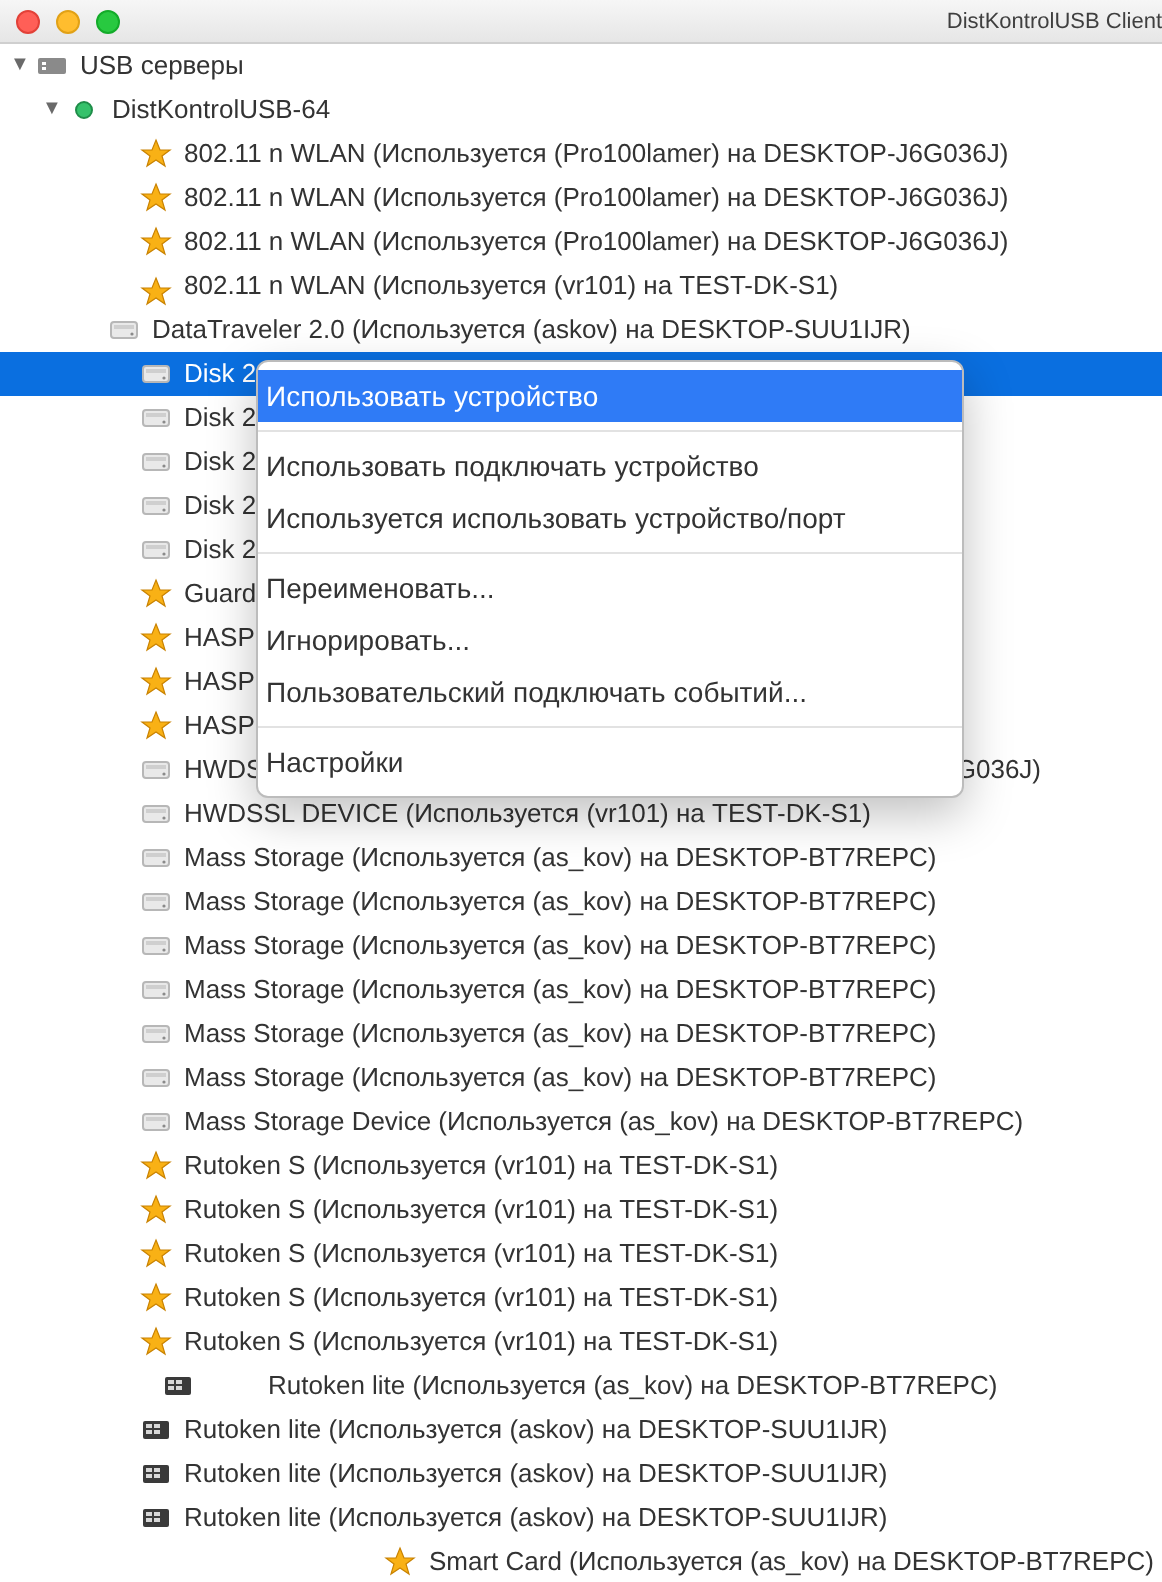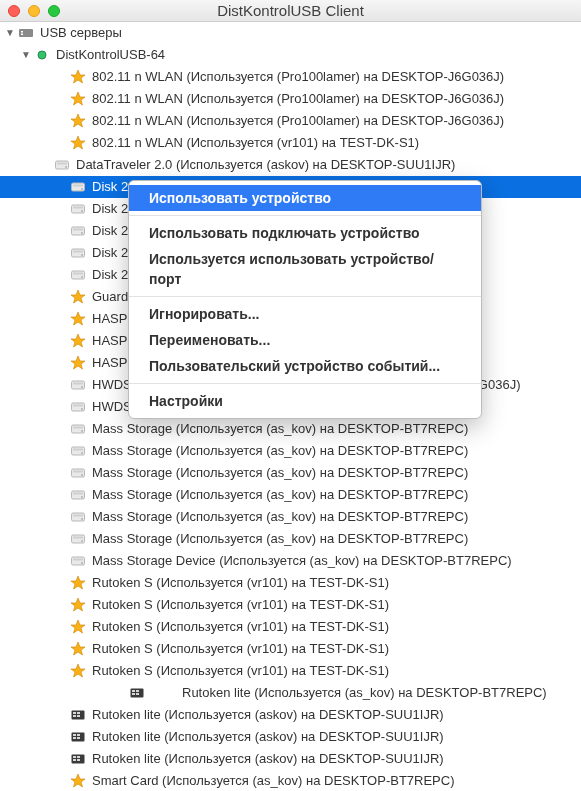--- a/index.html
+++ b/index.html
@@ -25,22 +25,22 @@
     padding: 0 8px;
     position: relative;
   }
   .traffic { display: flex; gap: 8px; }
   .tl-btn { width: 12px; height: 12px; border-radius: 50%; }
   .tl-close { background: #ff5f57; border: 1px solid #e24138; }
   .tl-min   { background: #ffbd2e; border: 1px solid #e1a116; }
   .tl-max   { background: #28c940; border: 1px solid #13ab29; }
   .title {
     position: absolute; left: 0; right: 0;
-    text-align: center;
-    font-size: 15px;
+    text-align: right;
+    font-size: 11px;
     color: #3f3f3f;
     pointer-events: none;
   }
 
   
   .tree {
     background: #fff;
     height: calc(100% - 22px);
     overflow: hidden;
     font-size: 13px;
@@ -77,24 +77,23 @@
     top: 180px;
     width: 354px;
     background: #fff;
     border: 1px solid #bcbcbc;
     border-radius: 6px;
     box-shadow: 0 8px 24px rgba(0,0,0,0.25);
     padding: 4px 0;
     font-size: 14px;
   }
   .menu-item {
-    padding: 3px 20px;
+    padding: 3px 4px;
     color: #333;
     line-height: 20px;
-    font-weight: bold;
   }
   .menu-item.hl { background: #2f7bf6; color: #fff; }
   .menu-sep { height: 1px; background: #e2e2e2; margin: 4px 0; }
 </style>
 </head>
 <body>
 
 <svg width="0" height="0" style="position:absolute">
   <defs>
     <g id="ic-usb">
@@ -171,21 +170,21 @@
     </div>
     <div class="row" style="padding-left: 56px;">
       <span class="arrow empty">▼</span>
       <span class="ico">
         <svg viewBox="0 0 16 16">
           <use href="#ic-star"></use>
         </svg>
       </span>
       <span class="txt">802.11 n WLAN (Используется  (Pro100lamer) на DESKTOP-J6G036J)</span>
     </div>
-    <div class="row" style="padding-left: 56px;">
+    <div class="row" style="padding-left: 56px; align-items: flex-end;">
       <span class="arrow empty">▼</span>
       <span class="ico">
         <svg viewBox="0 0 16 16">
           <use href="#ic-star"></use>
         </svg>
       </span>
       <span class="txt">802.11 n WLAN (Используется  (vr101) на TEST-DK-S1)</span>
     </div>
     <div class="row" style="padding-left: 40px;">
       <span class="arrow empty">▼</span>
@@ -396,21 +395,21 @@
     </div>
     <div class="row" style="padding-left: 56px;">
       <span class="arrow empty">▼</span>
       <span class="ico">
         <svg viewBox="0 0 16 16">
           <use href="#ic-star"></use>
         </svg>
       </span>
       <span class="txt">Rutoken S (Используется  (vr101) на TEST-DK-S1)</span>
     </div>
-    <div class="row" style="padding-left: 84px; gap: 31px;">
+    <div class="row" style="padding-left: 36px; gap: 31px;">
       <span class="arrow empty">▼</span>
       <span class="ico">
         <svg viewBox="0 0 16 16">
           <use href="#ic-card"></use>
         </svg>
       </span>
       <span class="txt">Rutoken lite (Используется  (as_kov) на DESKTOP-BT7REPC)</span>
     </div>
     <div class="row" style="padding-left: 56px;">
       <span class="arrow empty">▼</span>
@@ -432,35 +431,35 @@
     </div>
     <div class="row" style="padding-left: 56px;">
       <span class="arrow empty">▼</span>
       <span class="ico">
         <svg viewBox="0 0 16 16">
           <use href="#ic-card"></use>
         </svg>
       </span>
       <span class="txt">Rutoken lite (Используется  (askov) на DESKTOP-SUU1IJR)</span>
     </div>
-    <div class="row" style="padding-left: 56px;">
+    <div class="row" style="padding-left: 56px; justify-content: flex-end;">
       <span class="arrow empty">▼</span>
       <span class="ico">
         <svg viewBox="0 0 16 16">
           <use href="#ic-star"></use>
         </svg>
       </span>
       <span class="txt">Smart Card (Используется  (as_kov) на DESKTOP-BT7REPC)</span>
     </div>
   </div>
 
 <div class="menu" id="menu">
     <div class="menu-item hl">Использовать устройство</div>
     <div class="menu-sep"></div>
     <div class="menu-item">Использовать подключать устройство</div>
     <div class="menu-item">Используется использовать устройство/порт</div>
     <div class="menu-sep"></div>
+    <div class="menu-item">Переименовать...</div>
     <div class="menu-item">Игнорировать...</div>
-    <div class="menu-item">Переименовать...</div>
-    <div class="menu-item">Пользовательский устройство событий...</div>
+    <div class="menu-item">Пользовательский подключать событий...</div>
     <div class="menu-sep"></div>
     <div class="menu-item">Настройки</div>
   </div>
 
 </body></html>

